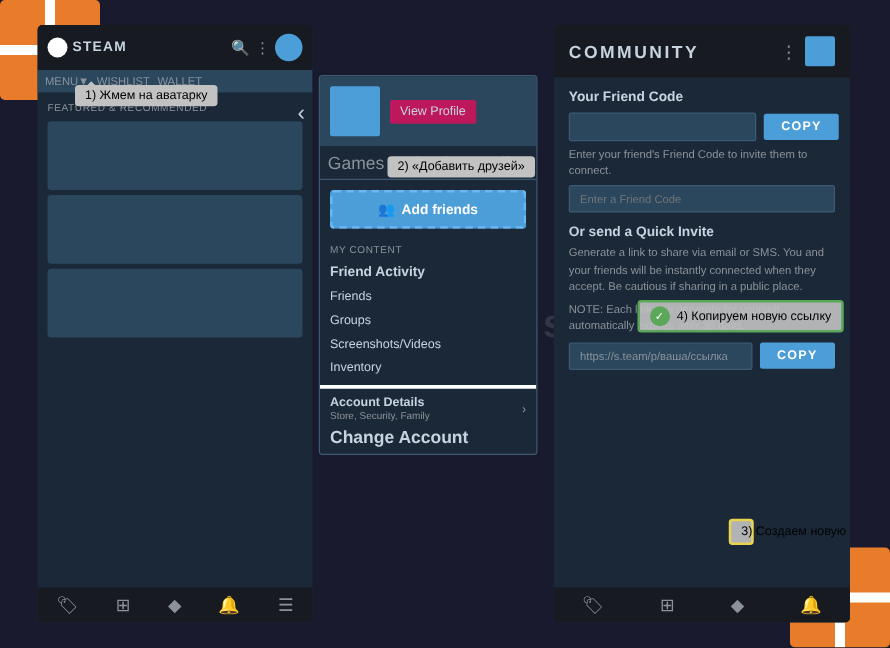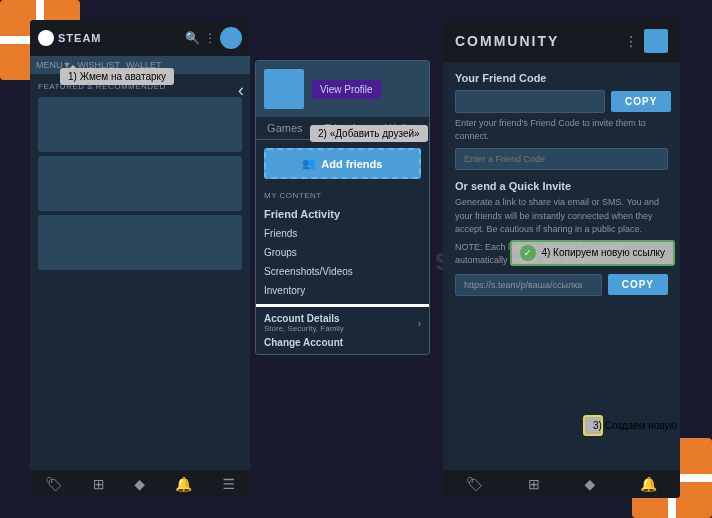--- a/index.html
+++ b/index.html
@@ -231,41 +231,41 @@
       align-items: center;
       gap: 8px;
     }
     .profile-avatar {
       width: 40px; height: 40px;
       background: #4c9ed9;
       border-radius: 2px;
     }
 
     .view-profile-btn {
-      background: #4c1d95;
+      background: #be185d;
       color: #c6d4df;
       border: none;
       padding: 4px 8px;
       font-size: 10px;
       border-radius: 2px;
       cursor: pointer;
       white-space: nowrap;
     }
 
     .profile-nav-tabs {
       display: flex;
       background: #1b2838;
       border-bottom: 1px solid #3d5a73;
     }
     .profile-nav-tab {
       flex: 1;
       text-align: center;
       padding: 5px 2px;
       color: #8b929a;
-      font-size: 11px;
+      font-size: 14px;
       cursor: pointer;
     }
 
     .add-friends-btn {
       margin: 8px;
       background: #4c9ed9;
       color: #fff;
       border: 2px dashed #6bb8f0;
       padding: 7px 0;
       border-radius: 3px;
@@ -315,21 +315,21 @@
     .account-item-sub {
       color: #8b929a;
       font-size: 8px;
     }
     .chevron-right {
       color: #8b929a;
       font-size: 10px;
     }
     .change-account {
       color: #c6d4df;
-      font-size: 10px;
+      font-size: 14px;
       font-weight: bold;
       margin-top: 4px;
       cursor: pointer;
     }
 
     
     .tooltip-2 {
       position: absolute;
       top: 105px; left: 60px;
       background: #c2c2c2;

